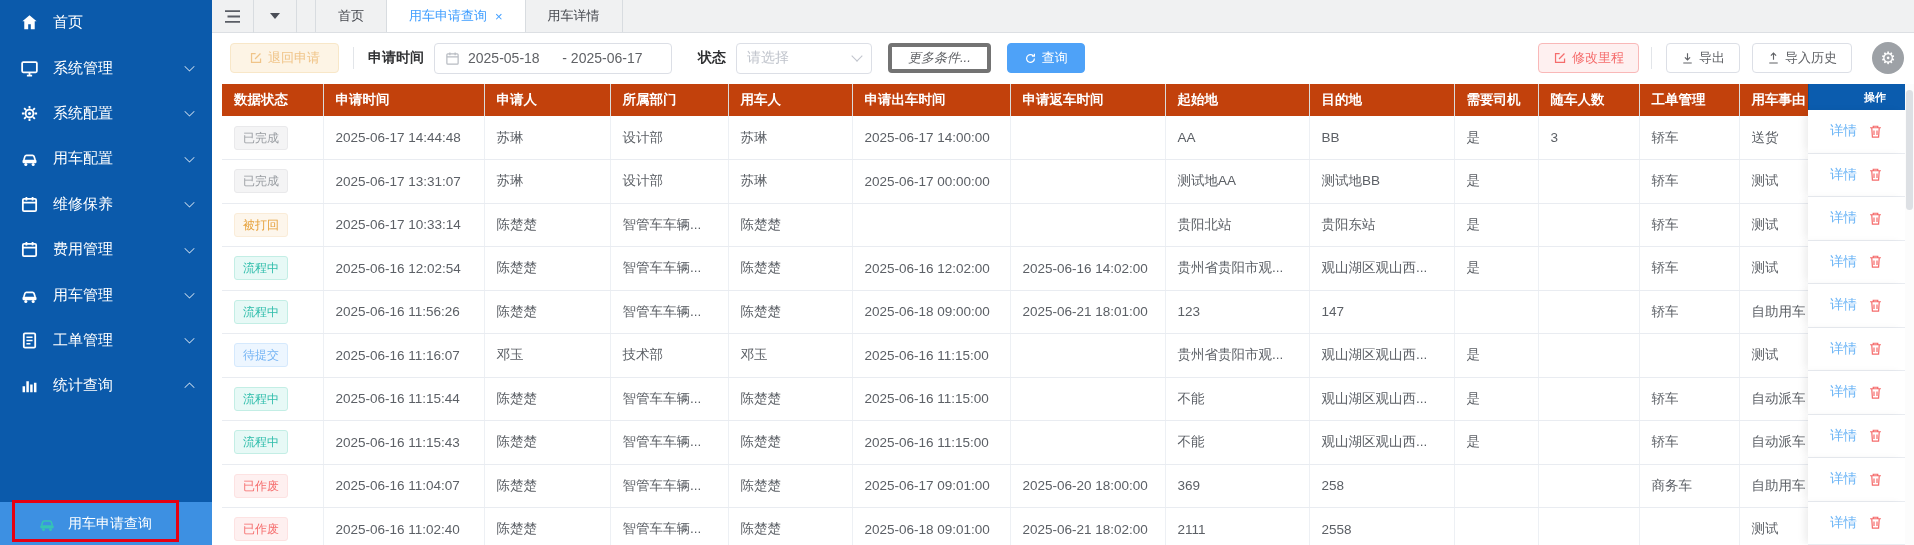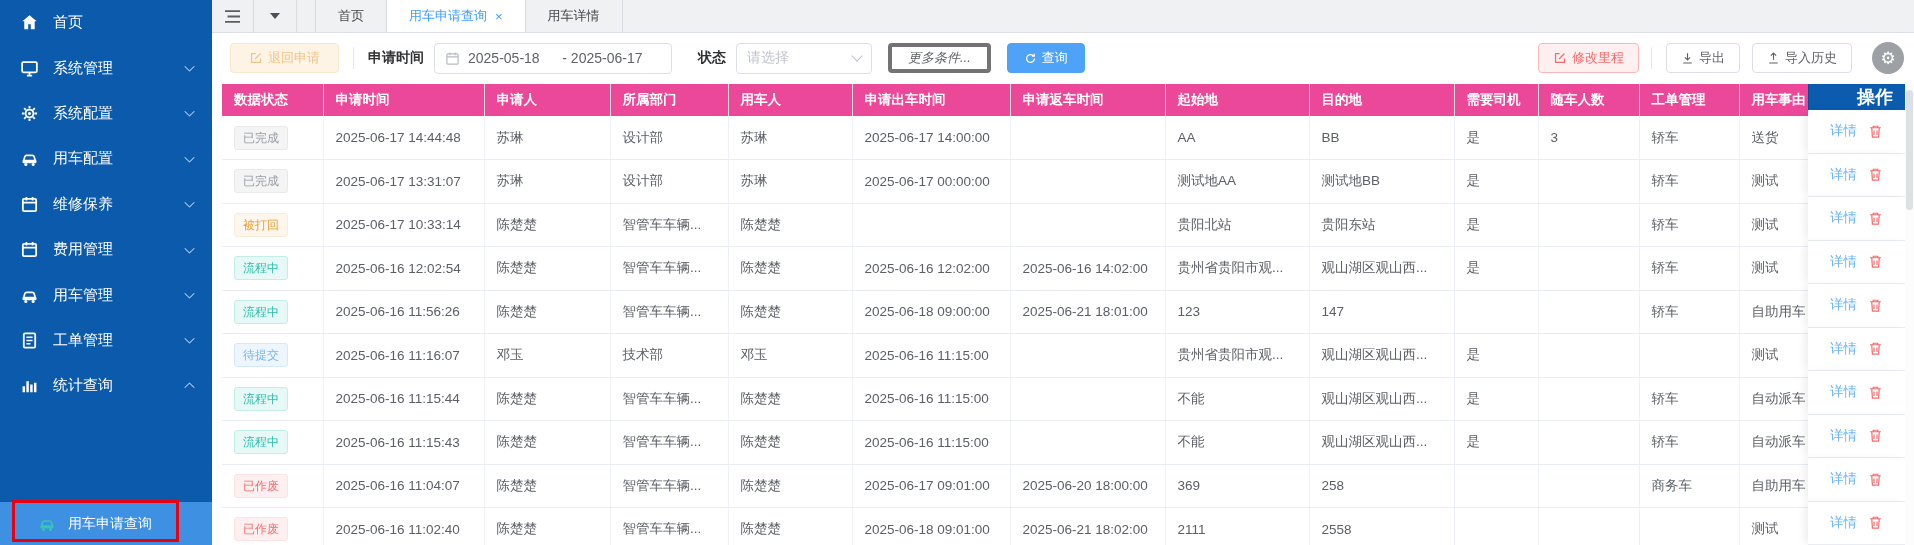--- a/index.html
+++ b/index.html
@@ -47,31 +47,31 @@
   .btn-plain { background:#fff; border:4px solid #737373; color:#606266; padding:0 16px; margin-right:16px;font-style:italic; }
   .btn-primary { background:#4ea2f8; border:1px solid #4ea2f8; color:#fff; padding:0 16px; }
   .tb-right { margin-left:auto; display:flex; align-items:center; padding-right:10px; }
   .btn-danger-plain { background:#fef0f0; border:1px solid #f9b8b8; color:#f56c6c; padding:0 14px; margin-right:12px; }
   .btn-white { background:#fff; border:1px solid #dcdfe6; color:#606266; padding:0 14px; margin-right:12px; }
   .gear-btn { width:32px; height:32px; border-radius:50%; background:#9da1a6; color:#fff; display:flex; align-items:center; justify-content:center; font-size:17px; cursor:pointer; margin-left:4px; }
 
   
   .table-wrap { position:absolute; left:222px; top:84px; width:1683px; height:461px; overflow:hidden; }
   table.grid { border-collapse:collapse; table-layout:fixed; width:1683px; }
-  .grid th { background:#ec4899; color:#fff; font-size:13.5px; font-weight:bold; text-align:left; height:24px; padding:7px 12px; border-right:1px solid rgba(0,0,0,.14); white-space:nowrap; overflow:hidden; }
+  .grid th { background:#c2410c; color:#fff; font-size:13.5px; font-weight:bold; text-align:left; height:24px; padding:7px 12px; border-right:1px solid rgba(0,0,0,.14); white-space:nowrap; overflow:hidden; }
   .grid td { height:43.5px; font-size:13.5px; color:#5c6066; padding:0 12px; border-bottom:1px solid #e9ecf1; border-right:1px solid #edf0f4; white-space:nowrap; overflow:hidden; background:#fff; }
   .badge { display:inline-block; font-size:12px; line-height:1; padding:5px 8px; border-radius:3px; }
   .badge.info    { color:#999da2; background:#f4f4f5; border:1px solid #e9e9eb; }
   .badge.warning { color:#e6a23c; background:#fdf6ec; border:1px solid #faecd8; }
   .badge.process { color:#2fbdab; background:#e7f9f6; border:1px solid #c3eee5; }
   .badge.pending { color:#76b5f4; background:#edf6ff; border:1px solid #d5e9fd; }
   .badge.danger  { color:#f56c6c; background:#fef0f0; border:1px solid #fde2e2; }
 
   .op-col { position:absolute; right:0; top:0; width:97px; height:461px; z-index:4; }
-  .op-head { height:26px; background:#0b5cae; color:#fff; font-size:18px; font-weight:bold; display:flex; align-items:center; justify-content:center; border-left:1px solid rgba(0,0,0,.14);padding-left:36px; }
+  .op-head { height:26px; background:#0b5cae; color:#fff; font-size:11px; font-weight:bold; display:flex; align-items:center; justify-content:center; border-left:1px solid rgba(0,0,0,.14);padding-left:36px; }
   .op-cell { height:43.5px; background:#fff; border-bottom:1px solid #e9ecf1; display:flex; align-items:center; justify-content:center; gap:11px; box-shadow:-5px 0 8px -2px rgba(0,0,0,.08); }
   .op-cell .detail { color:#6cb5f6; font-size:13.5px; cursor:pointer; }
   .op-cell .trash { display:flex; cursor:pointer; }
 
   .v-scroll { position:absolute; right:0; top:84px; width:9px; height:461px; background:#fcfcfc; }
   .v-thumb { position:absolute; right:1px; top:6px; width:7px; height:120px; border-radius:4px; background:#dde0e4; }
 </style>
 </head>
 <body>
 

